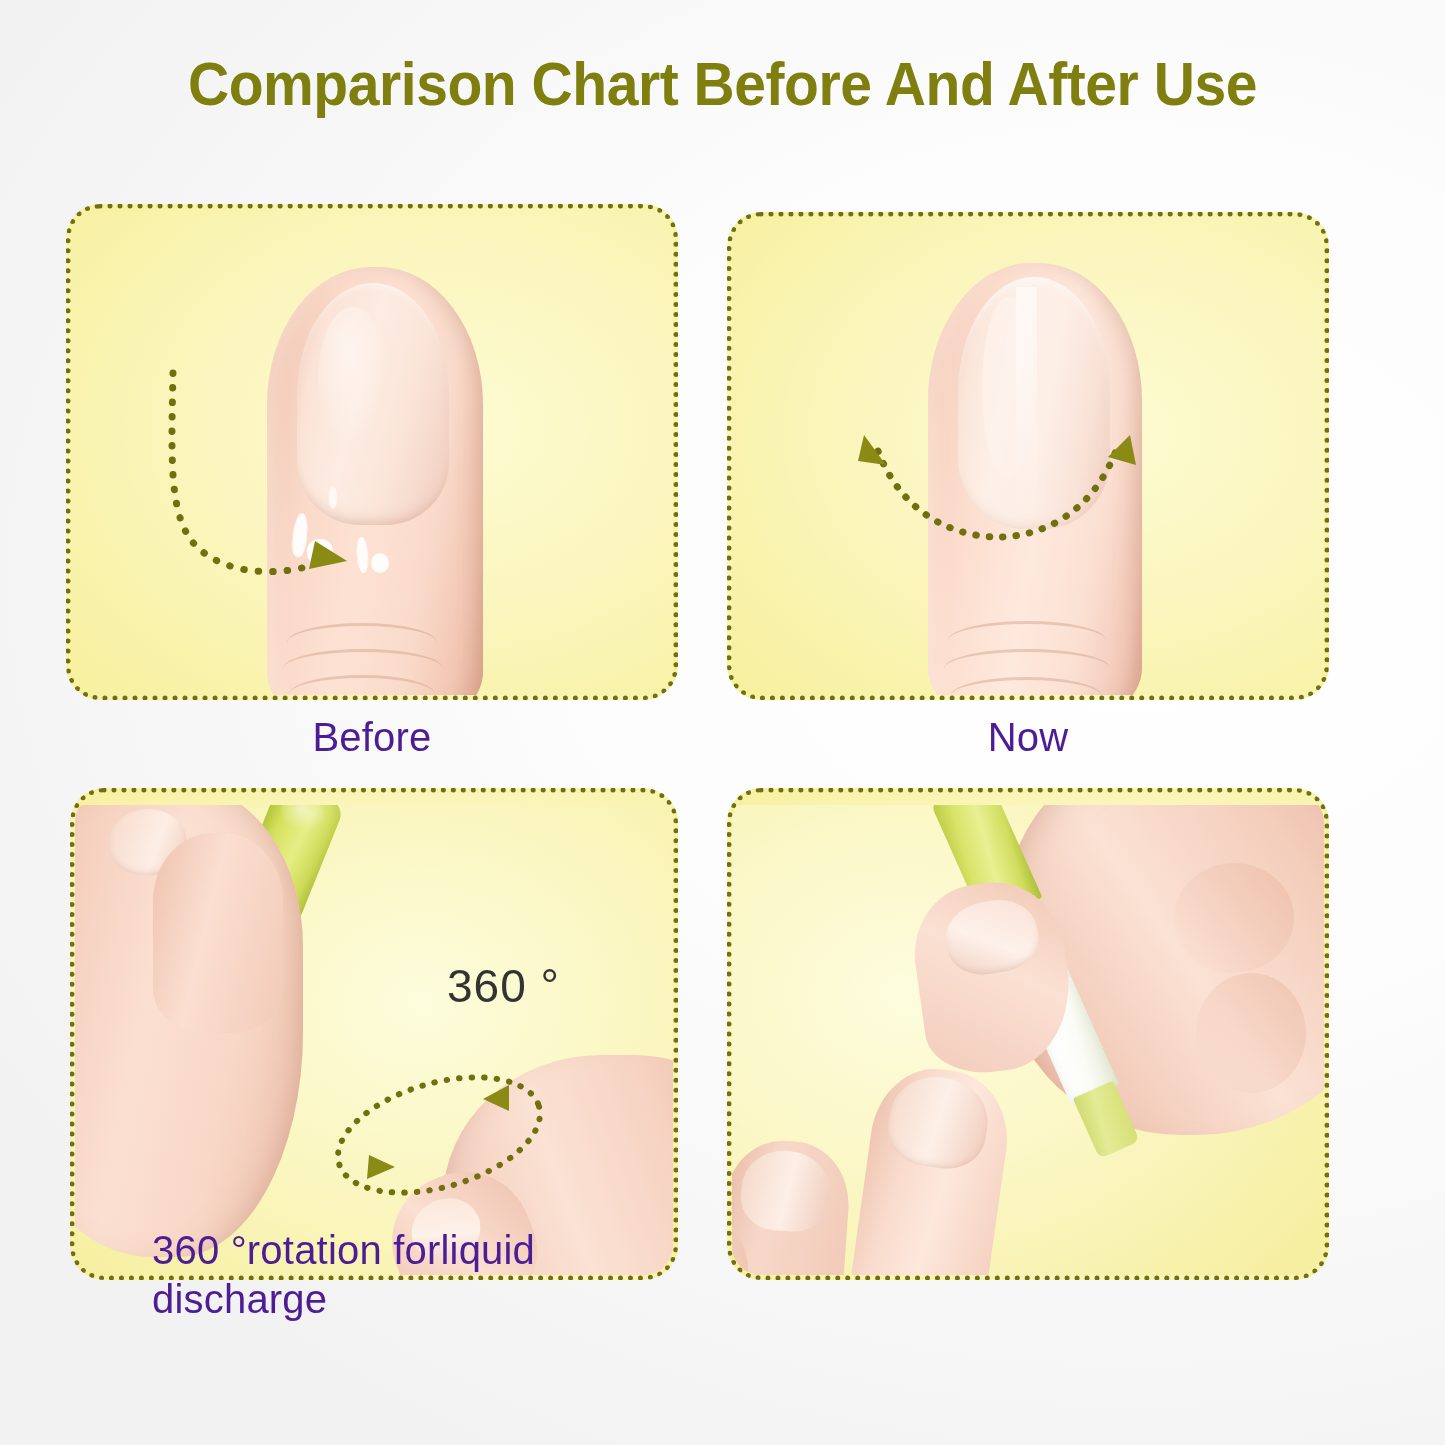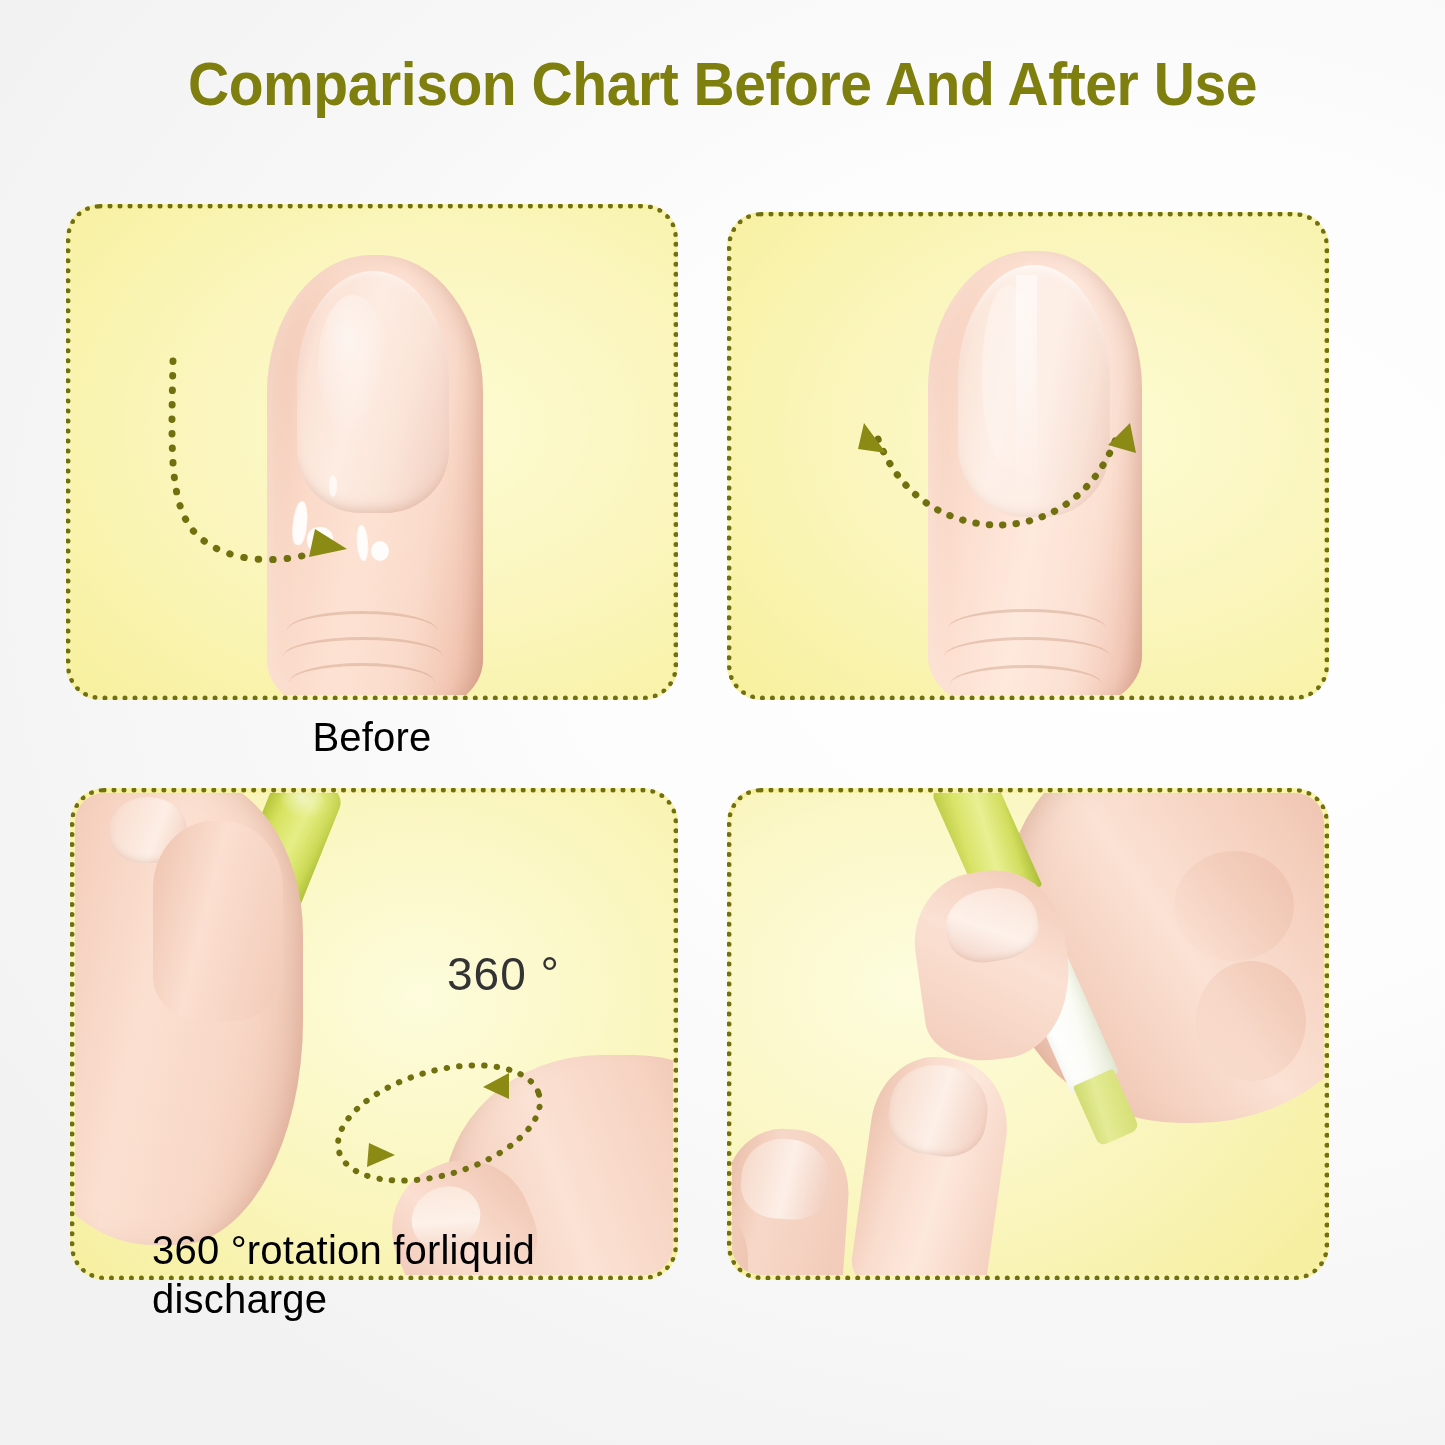--- a/index.html
+++ b/index.html
@@ -51,28 +51,29 @@
   }
   .panel.p1 { left: 66px;  top: 204px; width: 612px;  height: 496px; }
   .panel.p2 { left: 727px; top: 212px; width: 602px;  height: 488px; }
   .panel.p3 { left: 70px;  top: 788px; width: 608px;  height: 492px; }
   .panel.p4 { left: 727px; top: 788px; width: 602px;  height: 492px; }
 
   .panel-inner {
     position: absolute;
     inset: 0;
     overflow: hidden;
+    margin-top: 12px;
   }
 
   
   .caption {
     position: absolute;
     font-family: "Liberation Sans", sans-serif;
     font-size: 40px;
-    color: #000000;
+    color: #4c1d95;
     line-height: 1.22;
     letter-spacing: 0.2px;
   }
   .cap1 { left: 66px;  top: 713px; width: 612px; text-align: center; }
   .cap2 { left: 727px; top: 713px; width: 602px; text-align: center; }
   .cap3 { left: 152px; top: 1226px; width: 560px; text-align: left; }
   .cap4 { left: 760px; top: 1304px; width: 580px; text-align: left; }
 
   
   .finger {
@@ -541,20 +542,21 @@
       <div class="crease cr5"></div>
       <div class="crease cr6"></div>
 
       <svg class="arrow-arc" viewBox="0 0 290 120">
         <path d="M26,16 C52,84 108,102 146,102 C186,102 238,82 264,16" fill="none" stroke="#71700f" stroke-width="7" stroke-linecap="round" stroke-dasharray="0.5 13"></path>
         <path d="M12,0 L34,30 L6,26 Z" fill="#8a8a14"></path>
         <path d="M278,0 L284,30 L256,22 Z" fill="#8a8a14"></path>
       </svg>
     </div>
   </div>
+  <div class="caption cap2">Now</div>
 
   <div class="panel p3">
     <div class="panel-inner">
       <div class="p3bg"></div>
 
       <div class="hand-r"></div>
       <div class="finger-r1"></div>
       <div class="thumbnail-r"></div>
 
       <div class="pen3">

